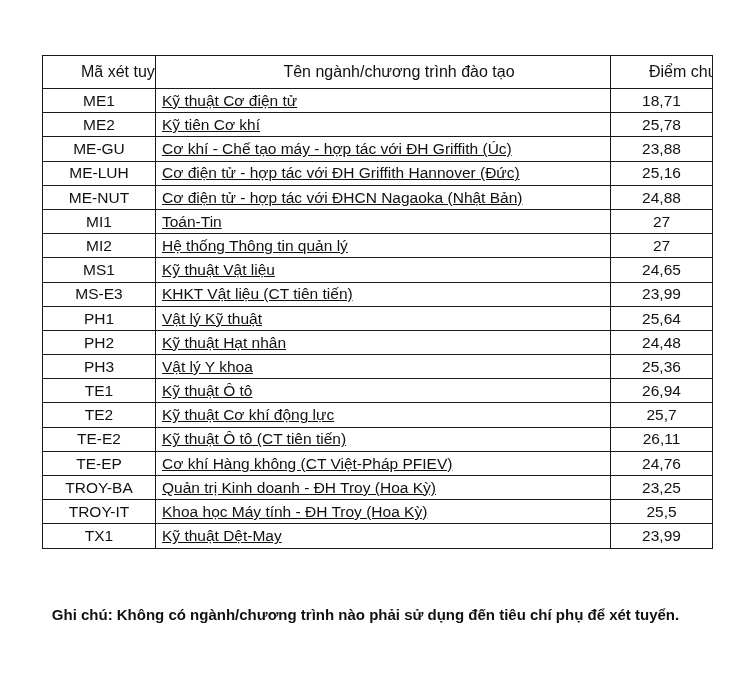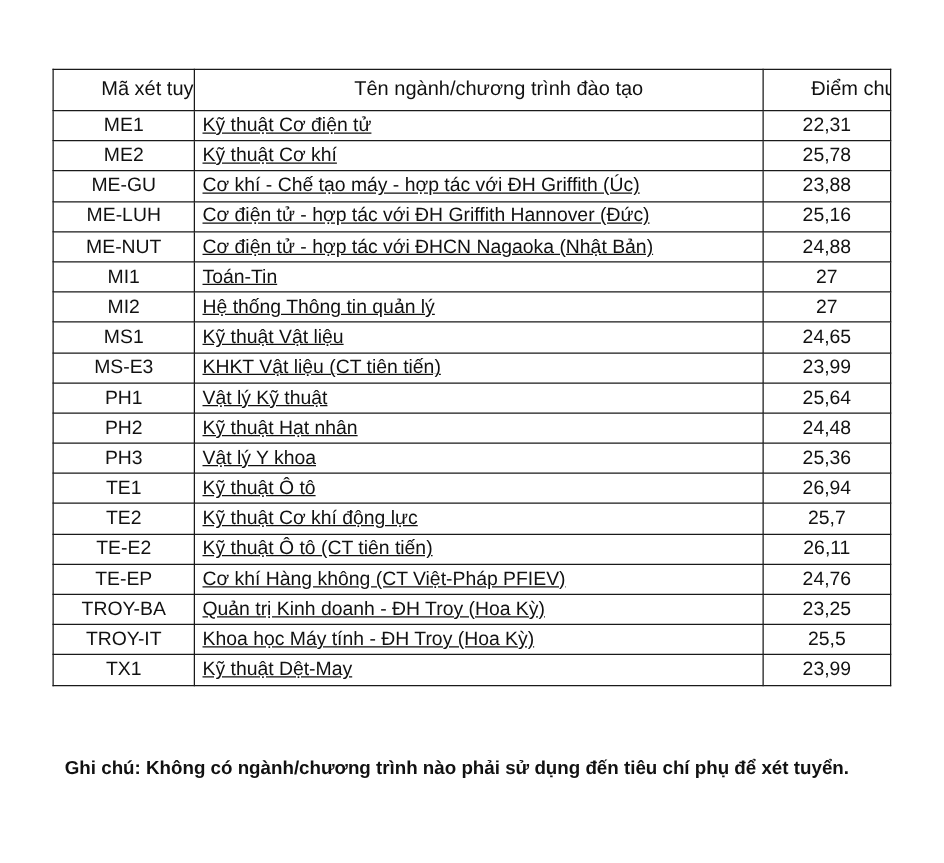--- a/index.html
+++ b/index.html
@@ -74,25 +74,25 @@
       <tr>
         <th>Mã xét tuyển</th>
         <th>Tên ngành/chương trình đào tạo</th>
         <th>Điểm chuẩn</th>
       </tr>
     </thead>
     <tbody id="table-body">
     <tr>
           <td class="code">ME1</td>
           <td class="name">Kỹ thuật Cơ điện tử</td>
-          <td class="score">22,31</td>
+          <td class="score">18,71</td>
         </tr>
         <tr>
           <td class="code">ME2</td>
-          <td class="name">Kỹ thuật Cơ khí</td>
+          <td class="name">Kỹ tiên Cơ khí</td>
           <td class="score">25,78</td>
         </tr>
         <tr>
           <td class="code">ME-GU</td>
           <td class="name">Cơ khí - Chế tạo máy - hợp tác với ĐH Griffith (Úc)</td>
           <td class="score">23,88</td>
         </tr>
         <tr>
           <td class="code">ME-LUH</td>
           <td class="name">Cơ điện tử - hợp tác với ĐH Griffith Hannover (Đức)</td>

